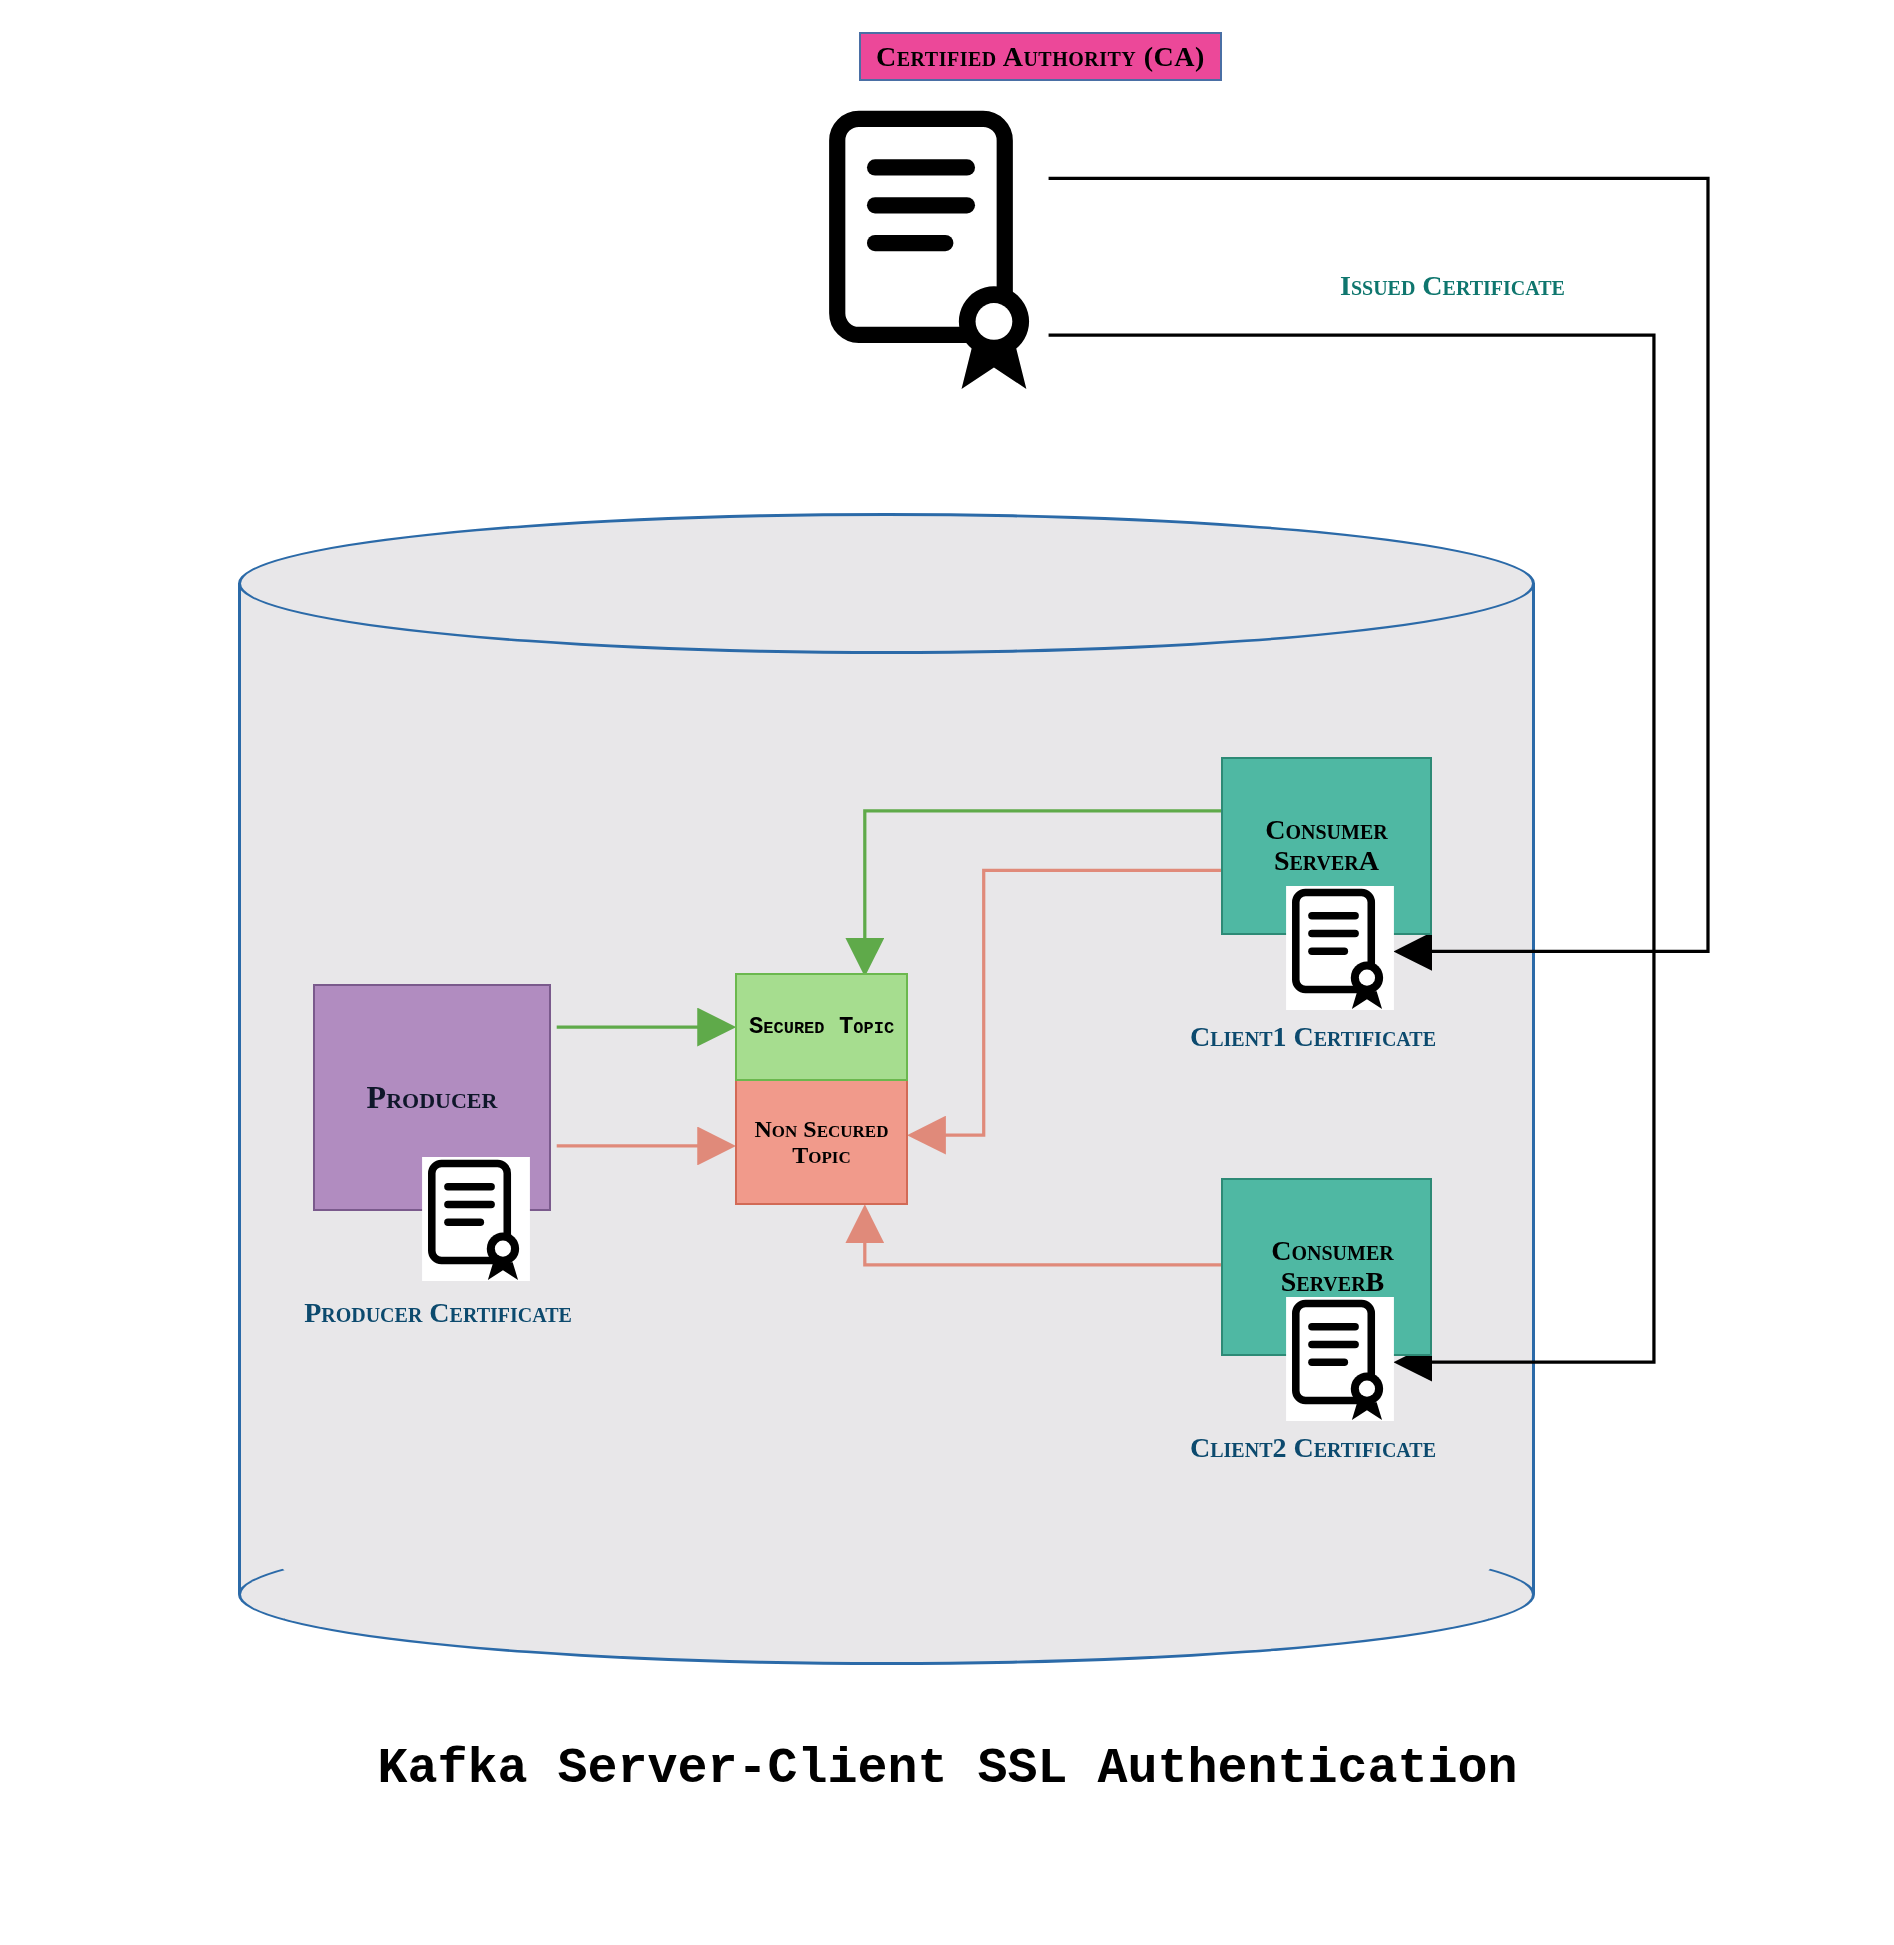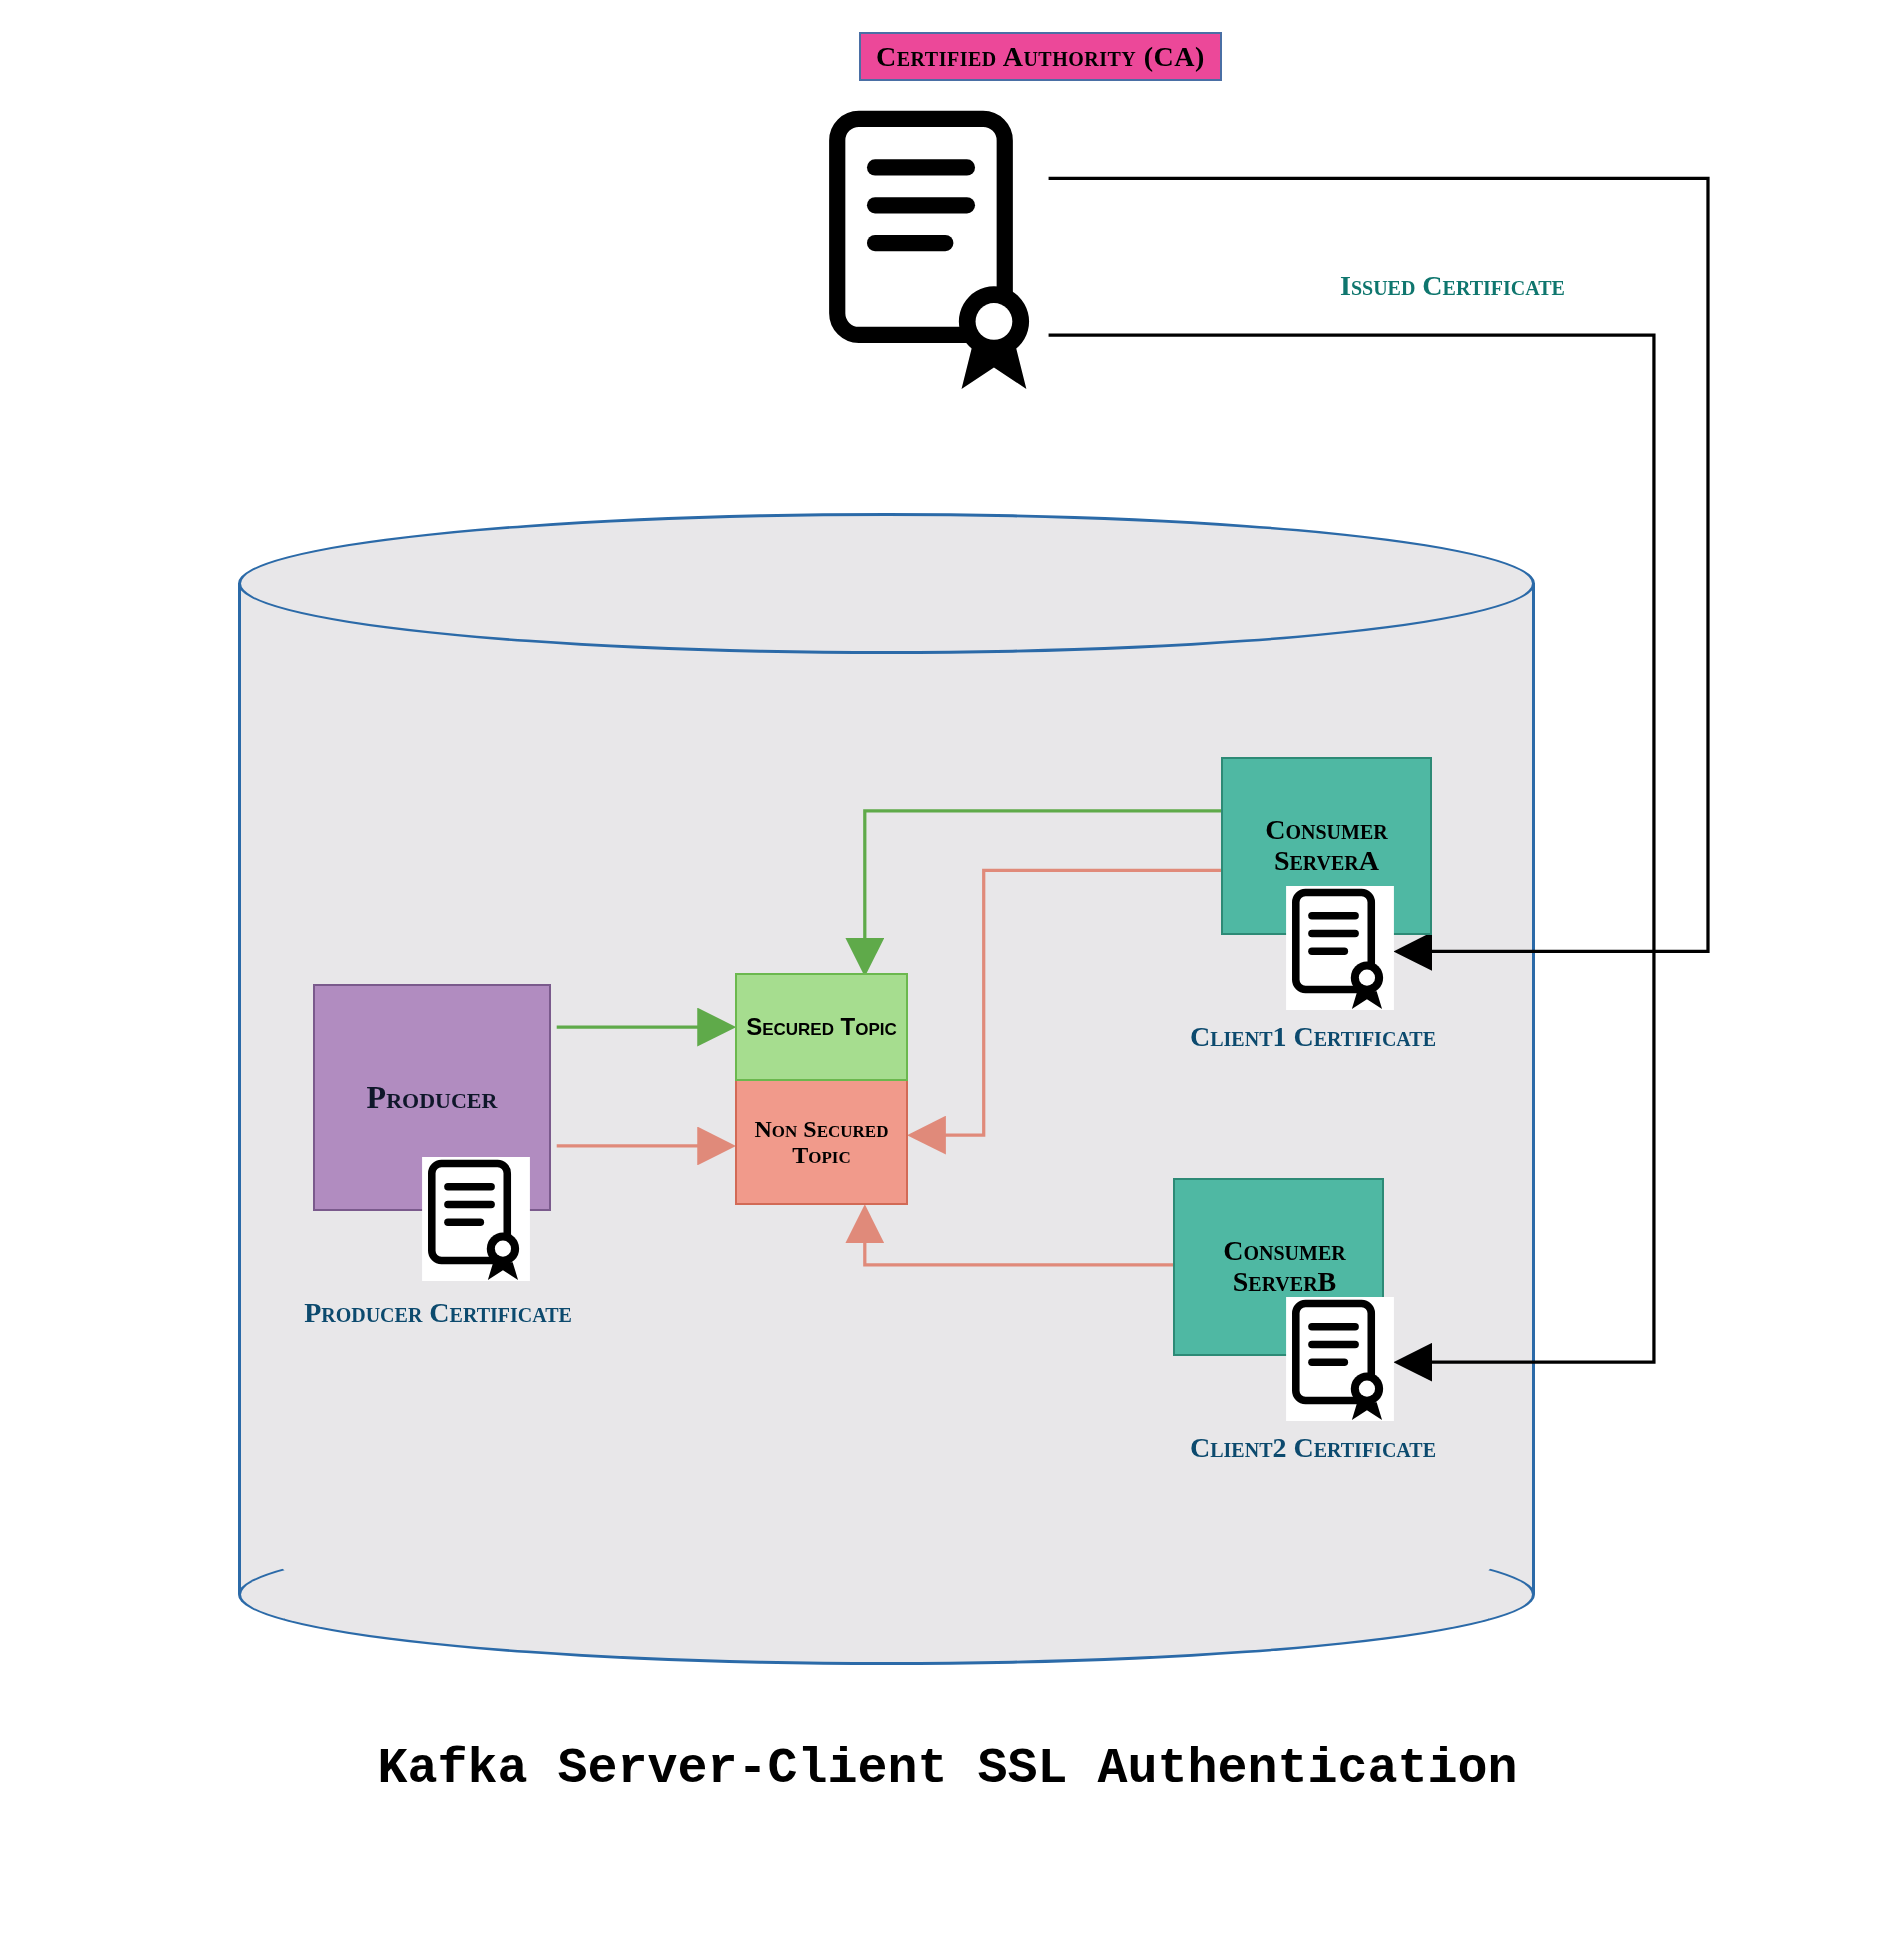--- a/index.html
+++ b/index.html
@@ -133,21 +133,21 @@
     z-index: 5;
   }
   .topic-secured {
     height: 108px;
     background: #a6dd8f;
     border: 2.2px solid #6bb84e;
     display: flex;
     align-items: center;
     justify-content: center;
     text-align: center;
-    font-family: Liberation Sans, sans-serif;
+    font-family: Liberation Mono, monospace;
     font-variant: small-caps;
     font-weight: bold;
     font-size: 24px;
     line-height: 1.1;
   }
   .topic-nonsecured {
     height: 124px;
     background: #f19a8b;
     border: 2.2px solid #d26a56;
     border-top: none;
@@ -172,21 +172,21 @@
     align-items: center;
     justify-content: center;
     text-align: center;
     font-family: Georgia, serif;
     font-variant: small-caps;
     font-weight: bold;
     font-size: 28px;
     line-height: 1.1;
   }
   .consumer-a { left: 1221px; top: 757px; }
-  .consumer-b { left: 1173px; top: 1178px; padding-left: 12px; }
+  .consumer-b { left: 1221px; top: 1178px; padding-left: 12px; }
   .note {
     position: absolute;
     left: 551px;
     top: 767px;
     width: 303px;
     font-family: Arial, sans-serif;
     font-size: 26px;
     color: #888;
     line-height: 1.3;
     z-index: 5;

